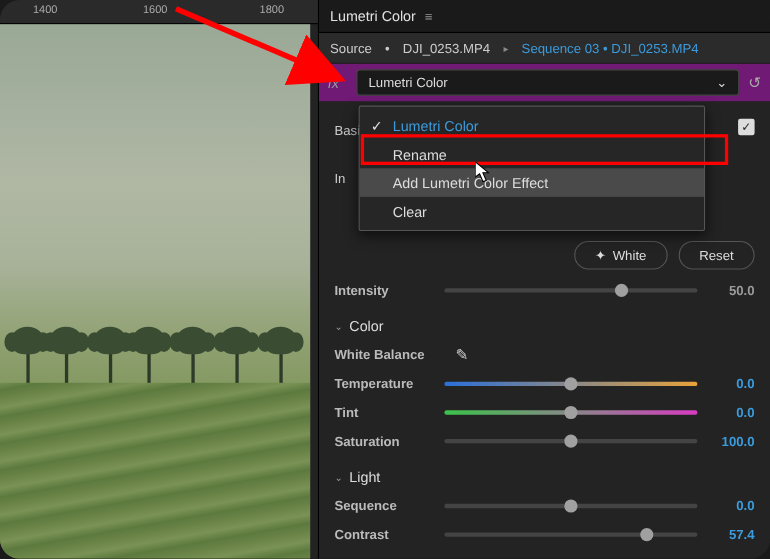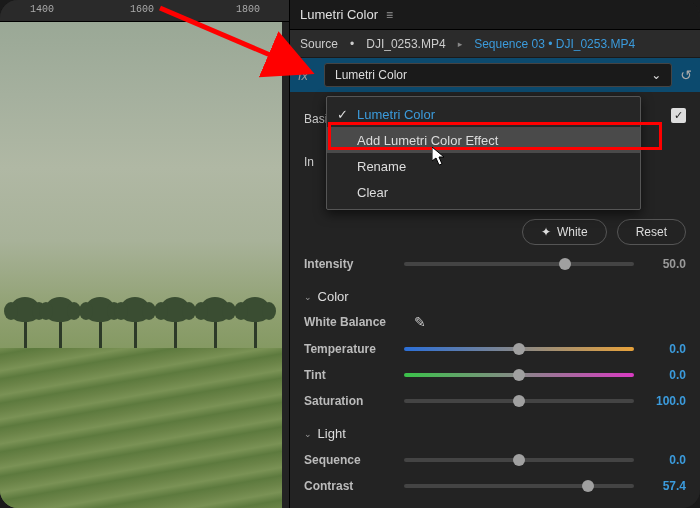--- a/index.html
+++ b/index.html
@@ -35,21 +35,20 @@
       background: #2a2a2a;
       border-bottom: 1px solid #000;
       display: flex;
       position: relative;
       font-size: 10px;
       color: #aaa;
     }
     .ruler-mark {
       position: absolute;
       top: 4px;
-      font-family: Liberation Mono, monospace;
     }
     .preview {
       position: absolute;
       top: 22px;
       left: 0;
       width: 282px;
       height: 486px;
       background: linear-gradient(to bottom,
         #9aa896 0%,
         #a5b09e 15%,
@@ -147,21 +146,21 @@
     }
     .chevron-small {
       color: #888;
       font-size: 9px;
     }
     .breadcrumb {
       color: #3b9bdc;
     }
     .fx-row {
       height: 34px;
-      background: #0c4a6e;
+      background: #701a75;
       display: flex;
       align-items: center;
       padding: 0 8px;
       gap: 8px;
     }
     .fx-icon {
       color: #999;
       font-style: italic;
       font-size: 13px;
       width: 18px;
@@ -504,25 +503,25 @@
         <span class="slider-value">57.4</span>
       </div>
     </div>
   </div>
 </div>
 
 <div class="dropdown-menu">
   <div class="menu-item selected">
     <span>Lumetri Color</span>
   </div>
+  <div class="menu-item">
+    <span>Rename</span>
+  </div>
   <div class="menu-item highlighted">
     <span>Add Lumetri Color Effect</span>
-  </div>
-  <div class="menu-item">
-    <span>Rename</span>
   </div>
   <div class="menu-item">
     <span>Clear</span>
   </div>
 </div>
 
 <div class="highlight-box"></div>
 <span class="cursor">
   <svg width="16" height="20" viewBox="0 0 16 20">
     <path d="M0 0 L0 14 L4 11 L7 18 L10 17 L7 10 L12 10 Z" fill="#fff" stroke="#000" stroke-width="1"></path>

